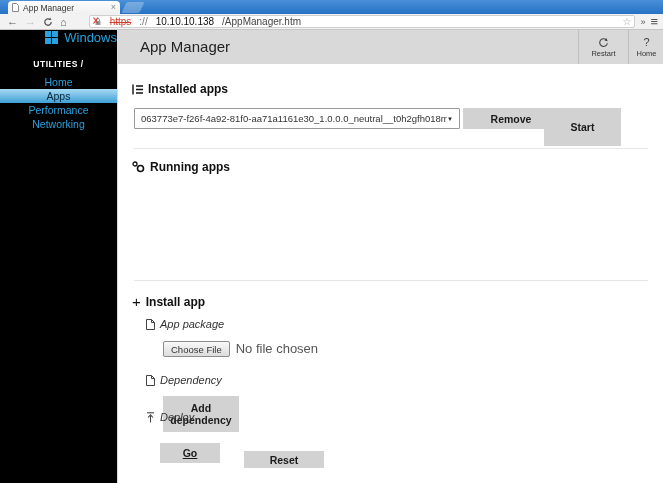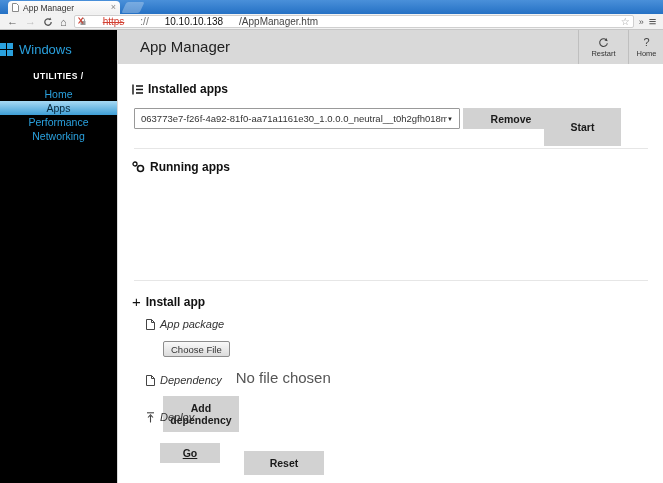--- a/index.html
+++ b/index.html
@@ -12,33 +12,33 @@
   #tab .tab-title{font-size:8.5px;color:#333;flex:1;white-space:nowrap;overflow:hidden;}
   #tab .tab-close{font-size:9px;color:#888;line-height:1;cursor:default;}
   #newtab{position:absolute;left:124px;top:2px;width:18px;height:11px;background:rgba(255,255,255,.28);transform:skewX(-25deg);border-radius:2px;}
 
   #toolbar{position:absolute;left:0;top:14px;width:663px;height:16px;background:#f2f2f2;border-bottom:1px solid #c6c6c6;display:flex;align-items:center;}
   .nav-ic{font-size:11px;line-height:1;margin-left:7px;}
   #back-ic{color:#555;}
   #fwd-ic{color:#bdbdbd;}
   #reload-ic svg,#home-ic{margin-left:7px;}
   #home-ic{font-size:11px;color:#666;}
-  #omnibox{margin-left:7px;width:560px;height:13px;background:#fff;border:1px solid #cfcfcf;border-radius:2px;display:flex;align-items:center;padding:0 3px;gap:16px;}
+  #omnibox{margin-left:22px;width:560px;height:13px;background:#fff;border:1px solid #cfcfcf;border-radius:2px;display:flex;align-items:center;padding:0 3px;gap:8px;}
   #omnibox .sec-icon{position:relative;width:9px;height:9px;flex:0 0 auto;}
   .url-scheme{color:#d23f31;text-decoration:line-through;font-size:10px;}
   .url-sep{color:#777;font-size:10px;}
   .url-host{color:#111;font-size:10px;}
   .url-path{color:#444;font-size:10px;}
   #star-ic{margin-left:auto;font-size:10px;color:#999;}
   #ext-ic{font-size:9px;color:#555;margin-left:5px;}
   #menu-ic{font-size:13px;color:#555;margin-left:5px;margin-right:5px;line-height:1;}
 
   
   #sidebar{position:absolute;left:0;top:30px;width:117px;height:453px;background:#000;}
-  #brand{display:flex;align-items:center;justify-content:flex-start;gap:6px;margin-top:12px;}
+  #brand{display:flex;align-items:center;justify-content:flex-end;gap:6px;}
   #brand .win-logo{display:grid;grid-template-columns:6px 6px;grid-template-rows:6px 6px;gap:1px;}
   #brand .win-logo i{background:#2aa1de;display:block;}
   #brand .brand-text{color:#2aa1de;font-size:13px;}
   #side-label{color:#fff;font-size:8.5px;font-weight:bold;letter-spacing:.5px;text-align:center;margin-top:14px;}
   #side-items{margin-top:6px;}
   .side-item{height:14px;line-height:14px;text-align:center;font-size:10.5px;color:#2aa1de;cursor:pointer;}
   .side-item.active{background:linear-gradient(#a8daf4,#3f9fd6);color:#06263a;}
 
   
   #content{position:absolute;left:117px;top:30px;width:546px;height:453px;background:#fff;border-left:1px solid #d9d9d9;}
@@ -56,25 +56,25 @@
 
   #app-select{position:absolute;left:16px;top:78px;width:326px;height:21px;background:#fff;border:1px solid #999;border-radius:1px;display:flex;align-items:center;padding:0 6px;cursor:pointer;}
   #app-select .sel-text{flex:1;font-size:9.5px;color:#333;white-space:nowrap;overflow:hidden;}
   #app-select .sel-arrow{font-size:6px;color:#222;}
 
   .btn{position:absolute;background:#d2d2d2;color:#1a1a1a;font-size:10.5px;font-weight:bold;text-align:center;border:none;cursor:pointer;display:flex;align-items:center;justify-content:center;}
   #remove-btn{left:345px;top:78px;width:96px;height:21px;}
   #start-btn{left:426px;top:78px;width:77px;height:38px;}
   #add-dep-btn{left:45px;top:366px;width:76px;height:36px;}
   #go-btn{left:42px;top:413px;width:60px;height:20px;text-decoration:underline;}
-  #reset-btn{left:126px;top:421px;width:80px;height:24px;}
+  #reset-btn{left:126px;top:421px;width:80px;height:17px;}
 
   #file-row{position:absolute;left:45px;top:311px;display:flex;align-items:flex-start;gap:6px;}
   #choose-file-btn{height:16px;padding:0 7px;background:linear-gradient(#f9f9f9,#dcdcdc);border:1px solid #8d8d8d;border-radius:2px;font-size:9.5px;color:#333;display:flex;align-items:center;cursor:pointer;}
-  #file-status{font-size:15px;color:#555;margin-top:28px;}
+  #file-status{font-size:13px;color:#555;}
 
   .ic{display:inline-flex;align-items:center;justify-content:center;}
 </style>
 </head>
 <body>
 
 <div id="screen">
 
   <div id="tabstrip">
     <div id="tab">

